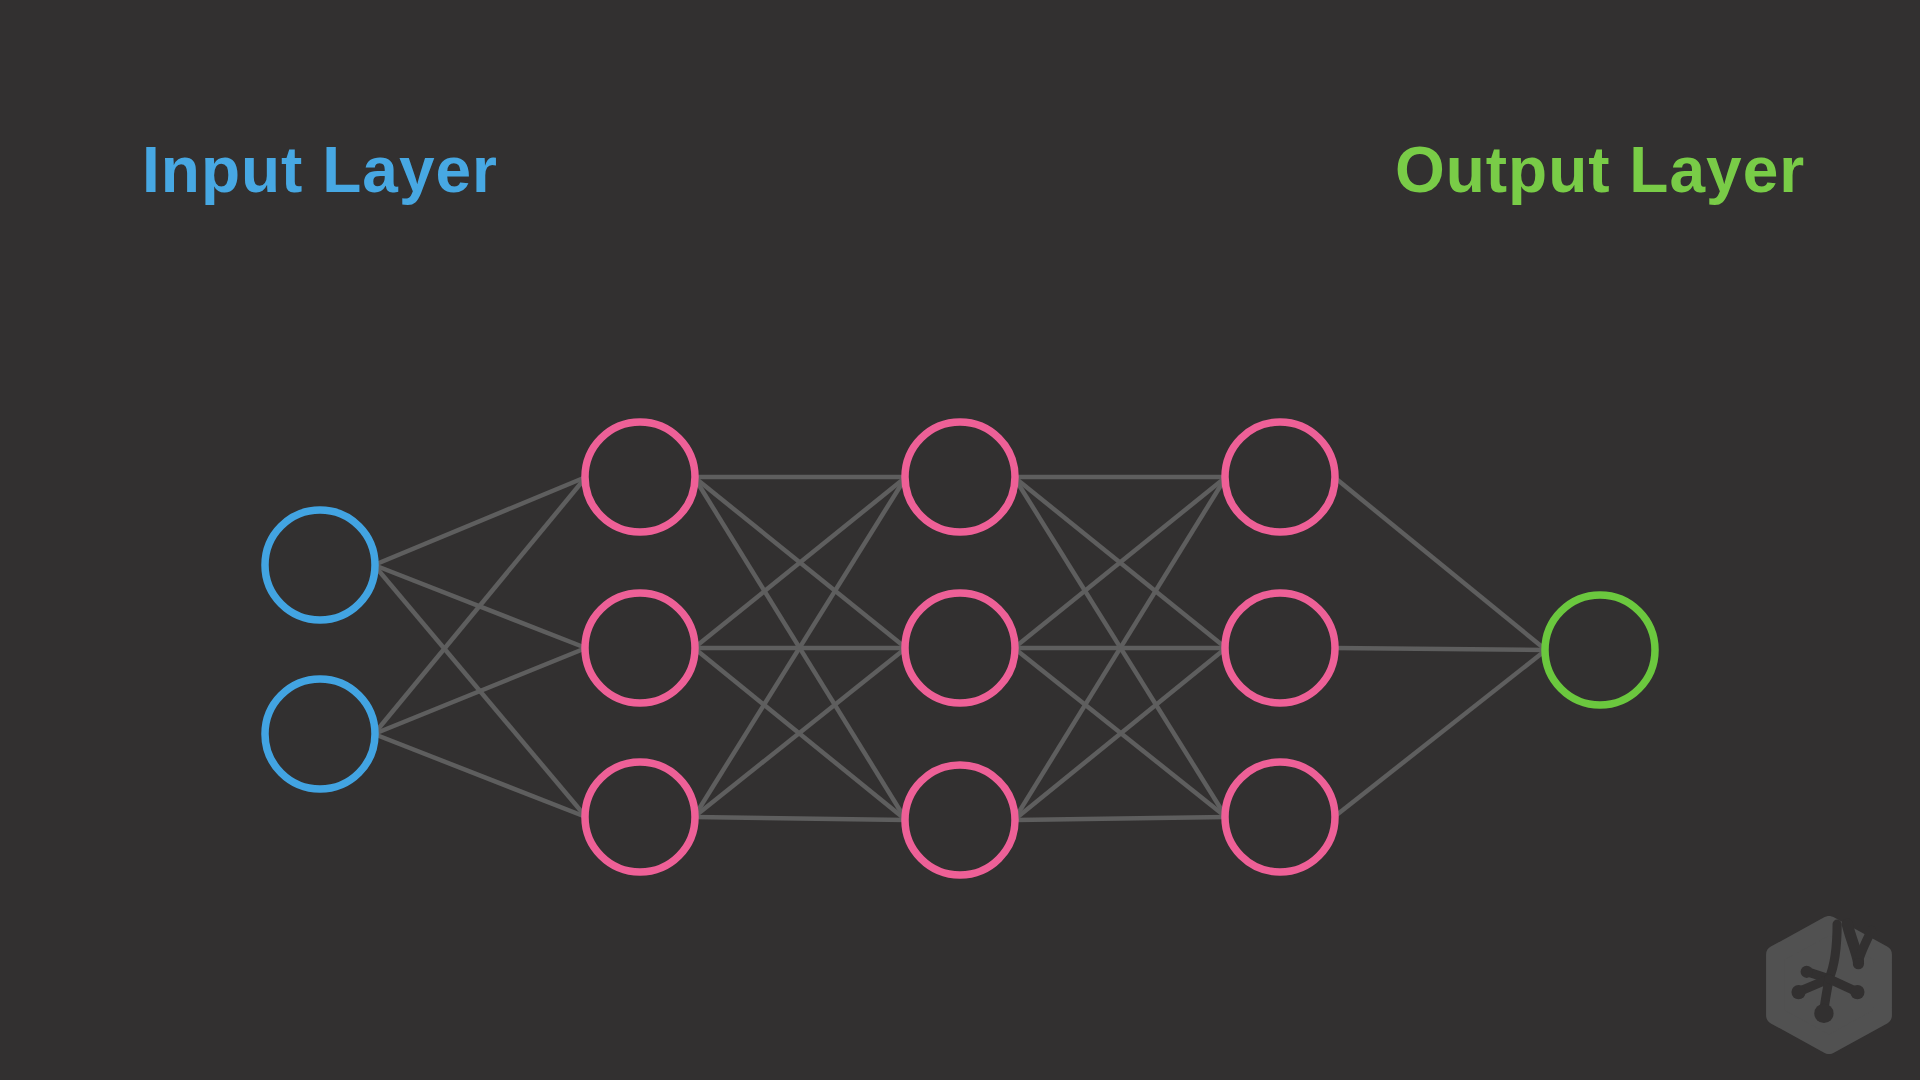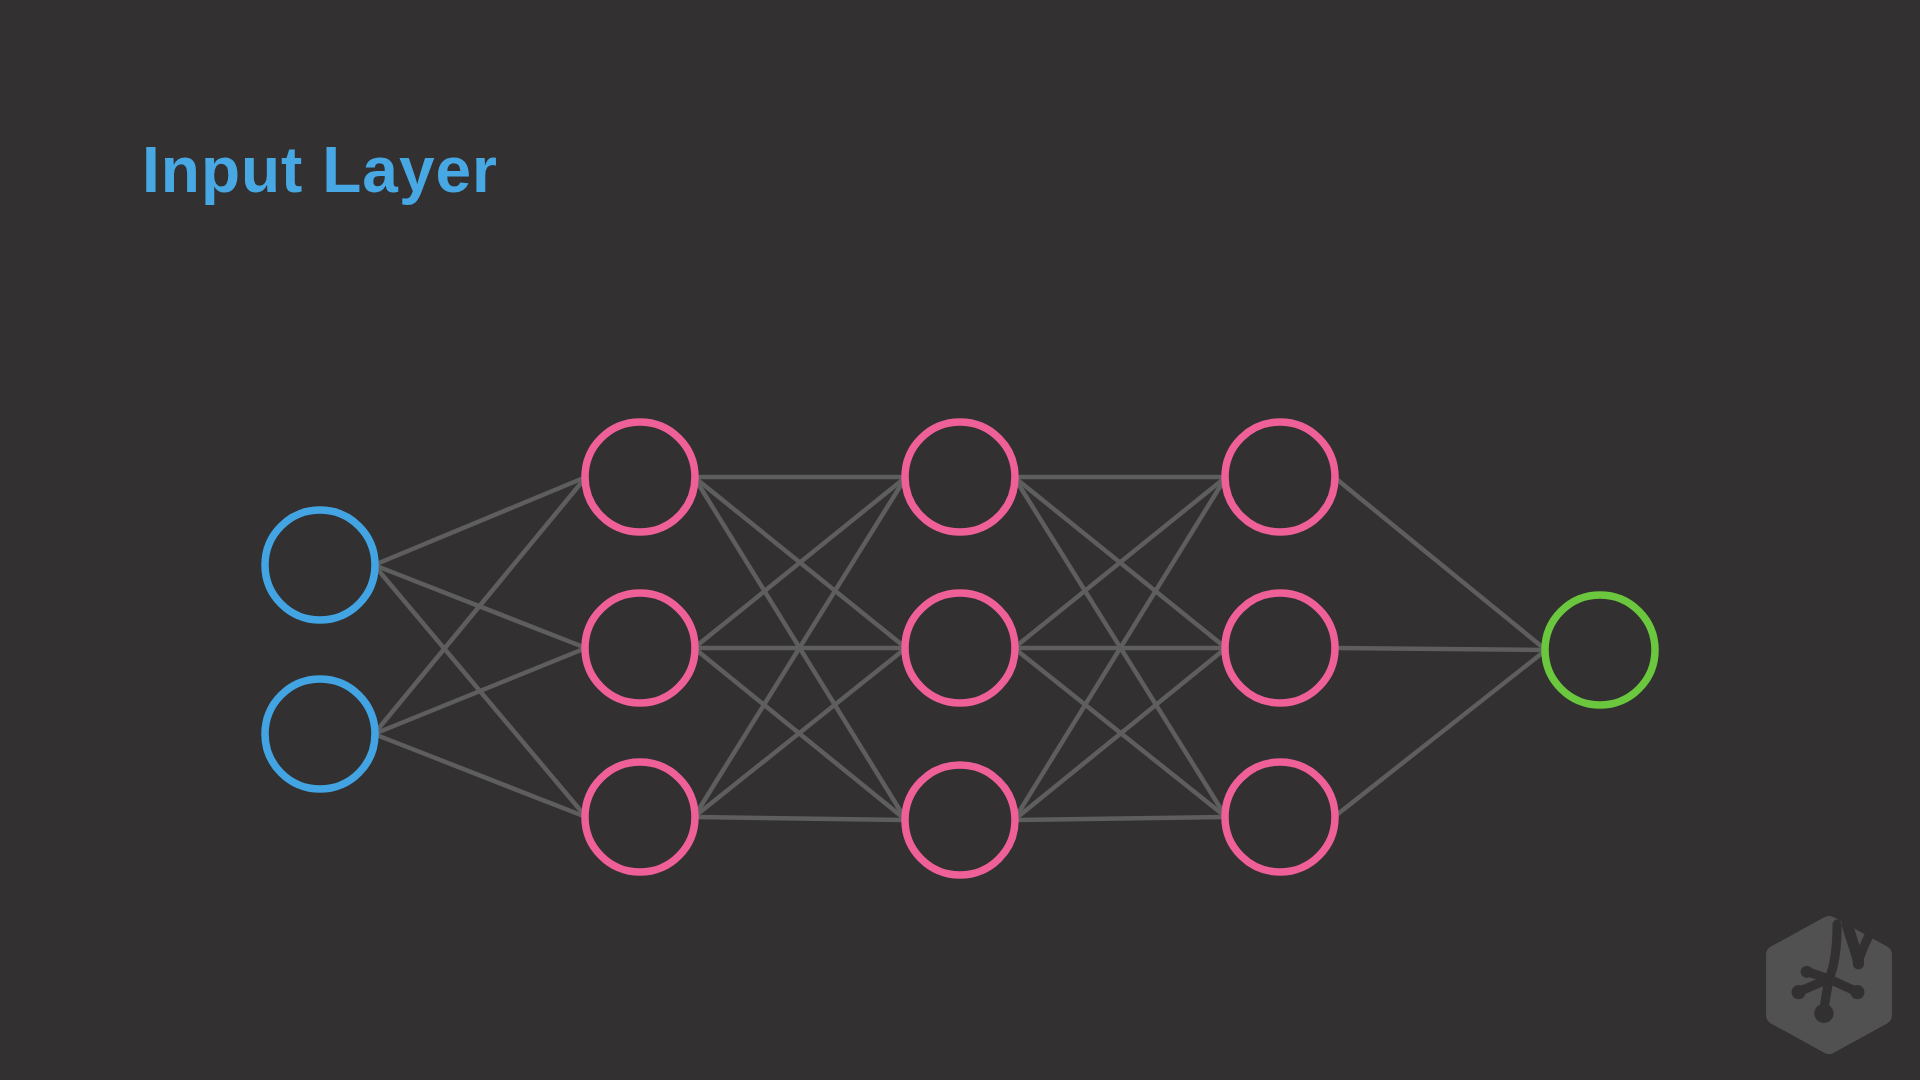--- a/index.html
+++ b/index.html
@@ -85,20 +85,21 @@
       <circle cx="960" cy="477" r="55" fill="#323030" stroke="#ee6097" stroke-width="7.5"></circle>
       <circle cx="960" cy="648" r="55" fill="#323030" stroke="#ee6097" stroke-width="7.5"></circle>
       <circle cx="960" cy="820" r="55" fill="#323030" stroke="#ee6097" stroke-width="7.5"></circle>
       <circle cx="1280" cy="477" r="55" fill="#323030" stroke="#ee6097" stroke-width="7.5"></circle>
       <circle cx="1280" cy="648" r="55" fill="#323030" stroke="#ee6097" stroke-width="7.5"></circle>
       <circle cx="1280" cy="817" r="55" fill="#323030" stroke="#ee6097" stroke-width="7.5"></circle>
       <circle cx="1600" cy="650" r="55" fill="#323030" stroke="#6bc83e" stroke-width="7.5"></circle>
     </svg>
 
   <div class="layer-label" style="color: rgb(71, 168, 227); left: 320px;">Input Layer</div>
+  <div class="layer-label" style="color: rgb(121, 204, 71); left: 1600px;">Output Layer</div>
 
   <div class="logo" style="color: rgb(81, 81, 81);">
     <svg viewBox="0 0 124 136" xmlns="http://www.w3.org/2000/svg">
 
       <polygon points="62,9 115,38 115,98 62,127 9,98 9,38" fill="currentColor" stroke="currentColor" stroke-width="18" stroke-linejoin="round"></polygon>
 
       <g>
         <path class="cut" d="M70 8 C70 30 68 48 62 62" stroke-width="9"></path>
         <path class="cut" d="M62 62 L44 56" stroke-width="9"></path>
         <circle class="cutdot" cx="40" cy="55" r="6"></circle>

